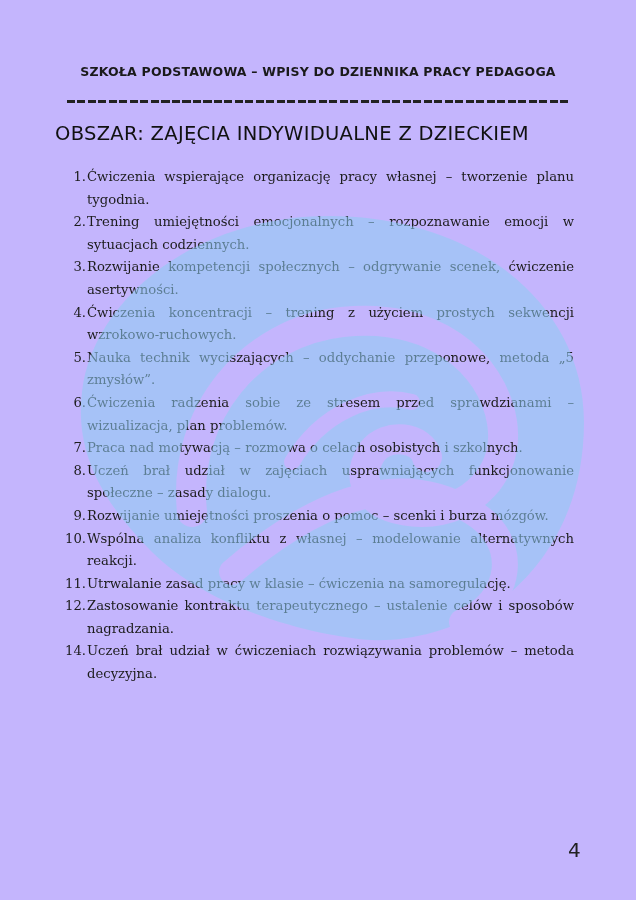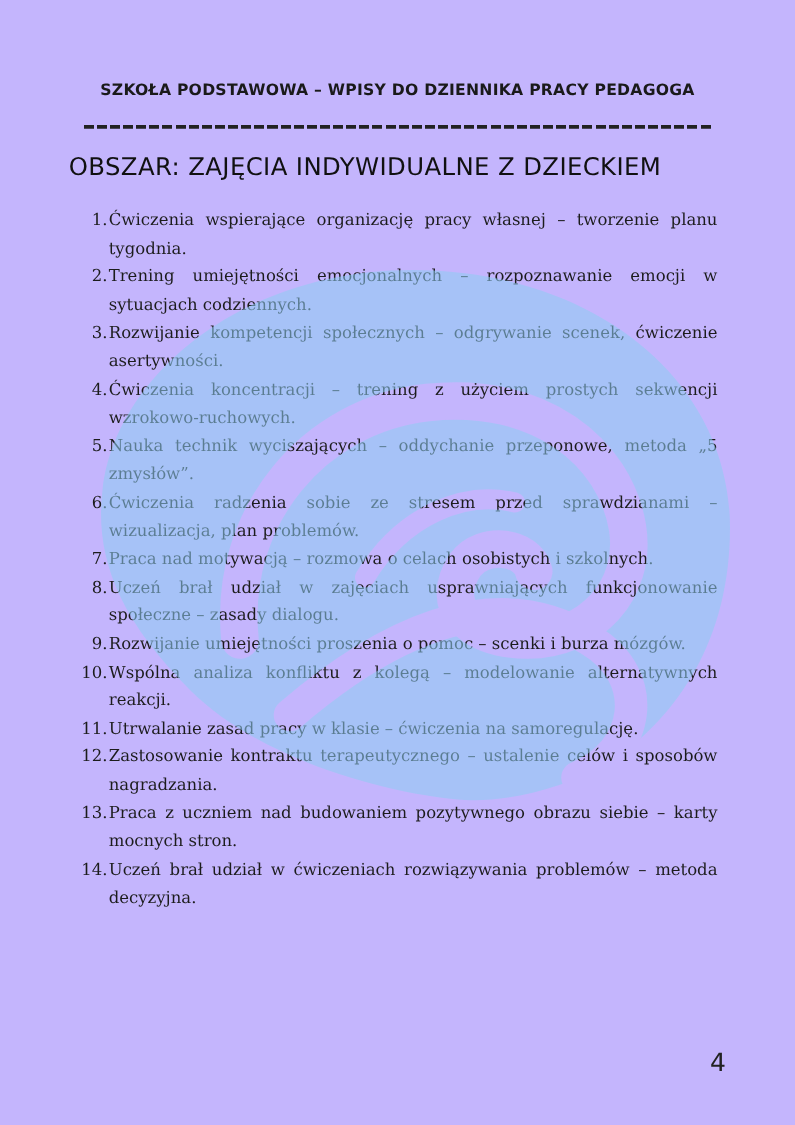--- a/index.html
+++ b/index.html
@@ -80,33 +80,29 @@
     <li class="entry">
         <span class="entry-num">8.</span>
         <span class="entry-text">Uczeń brał udział w zajęciach usprawniających funkcjonowanie społeczne – zasady dialogu.</span>
       </li>
     <li class="entry">
         <span class="entry-num">9.</span>
         <span class="entry-text">Rozwijanie umiejętności proszenia o pomoc – scenki i burza mózgów.</span>
       </li>
     <li class="entry">
         <span class="entry-num">10.</span>
-        <span class="entry-text">Wspólna analiza konfliktu z kolegą – modelowanie alternatywnych reakcji.</span>
+        <span class="entry-text">Wspólna analiza konfliktu z własnej – modelowanie alternatywnych reakcji.</span>
       </li>
     <li class="entry">
         <span class="entry-num">11.</span>
         <span class="entry-text">Utrwalanie zasad pracy w klasie – ćwiczenia na samoregulację.</span>
       </li>
     <li class="entry">
         <span class="entry-num">12.</span>
         <span class="entry-text">Zastosowanie kontraktu terapeutycznego – ustalenie celów i sposobów nagradzania.</span>
-      </li>
-    <li class="entry">
-        <span class="entry-num">13.</span>
-        <span class="entry-text">Praca z uczniem nad budowaniem pozytywnego obrazu siebie – karty mocnych stron.</span>
       </li>
     <li class="entry">
         <span class="entry-num">14.</span>
         <span class="entry-text">Uczeń brał udział w ćwiczeniach rozwiązywania problemów – metoda decyzyjna.</span>
       </li>
   </ol>
 
   <svg class="watermark" viewBox="0 0 516 432" xmlns="http://www.w3.org/2000/svg">
     <defs>
       <mask id="wm-mask">

